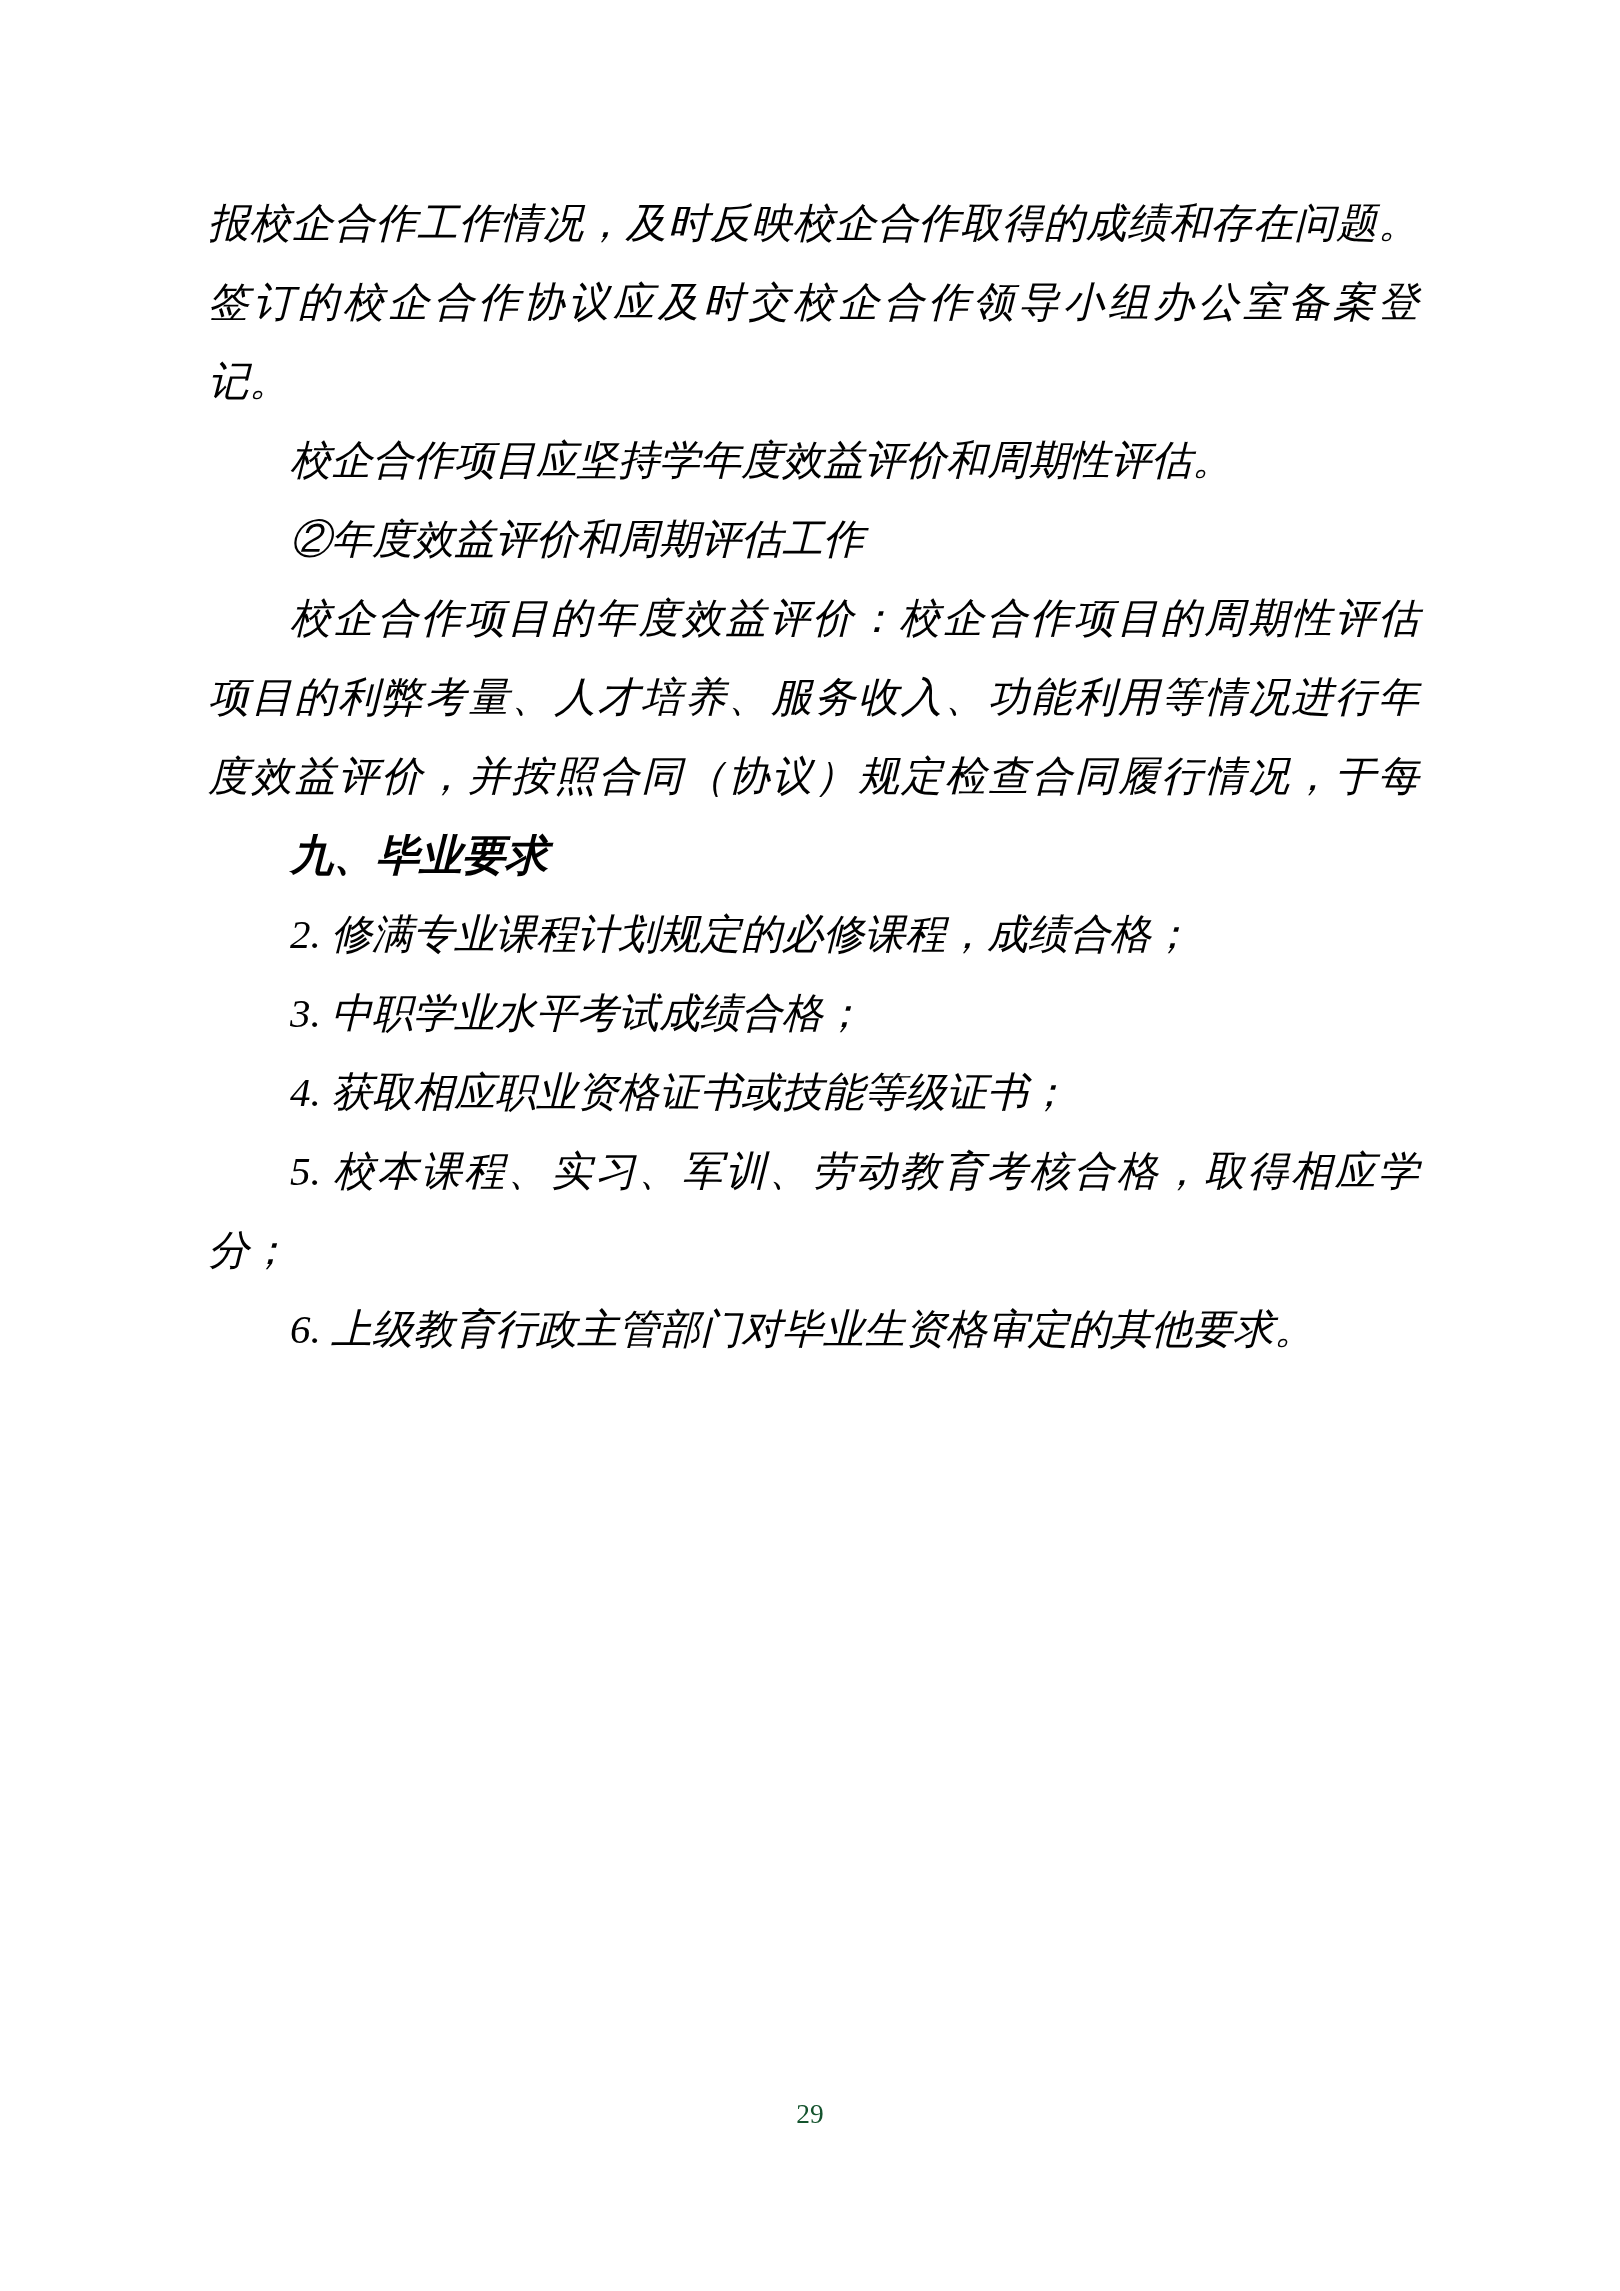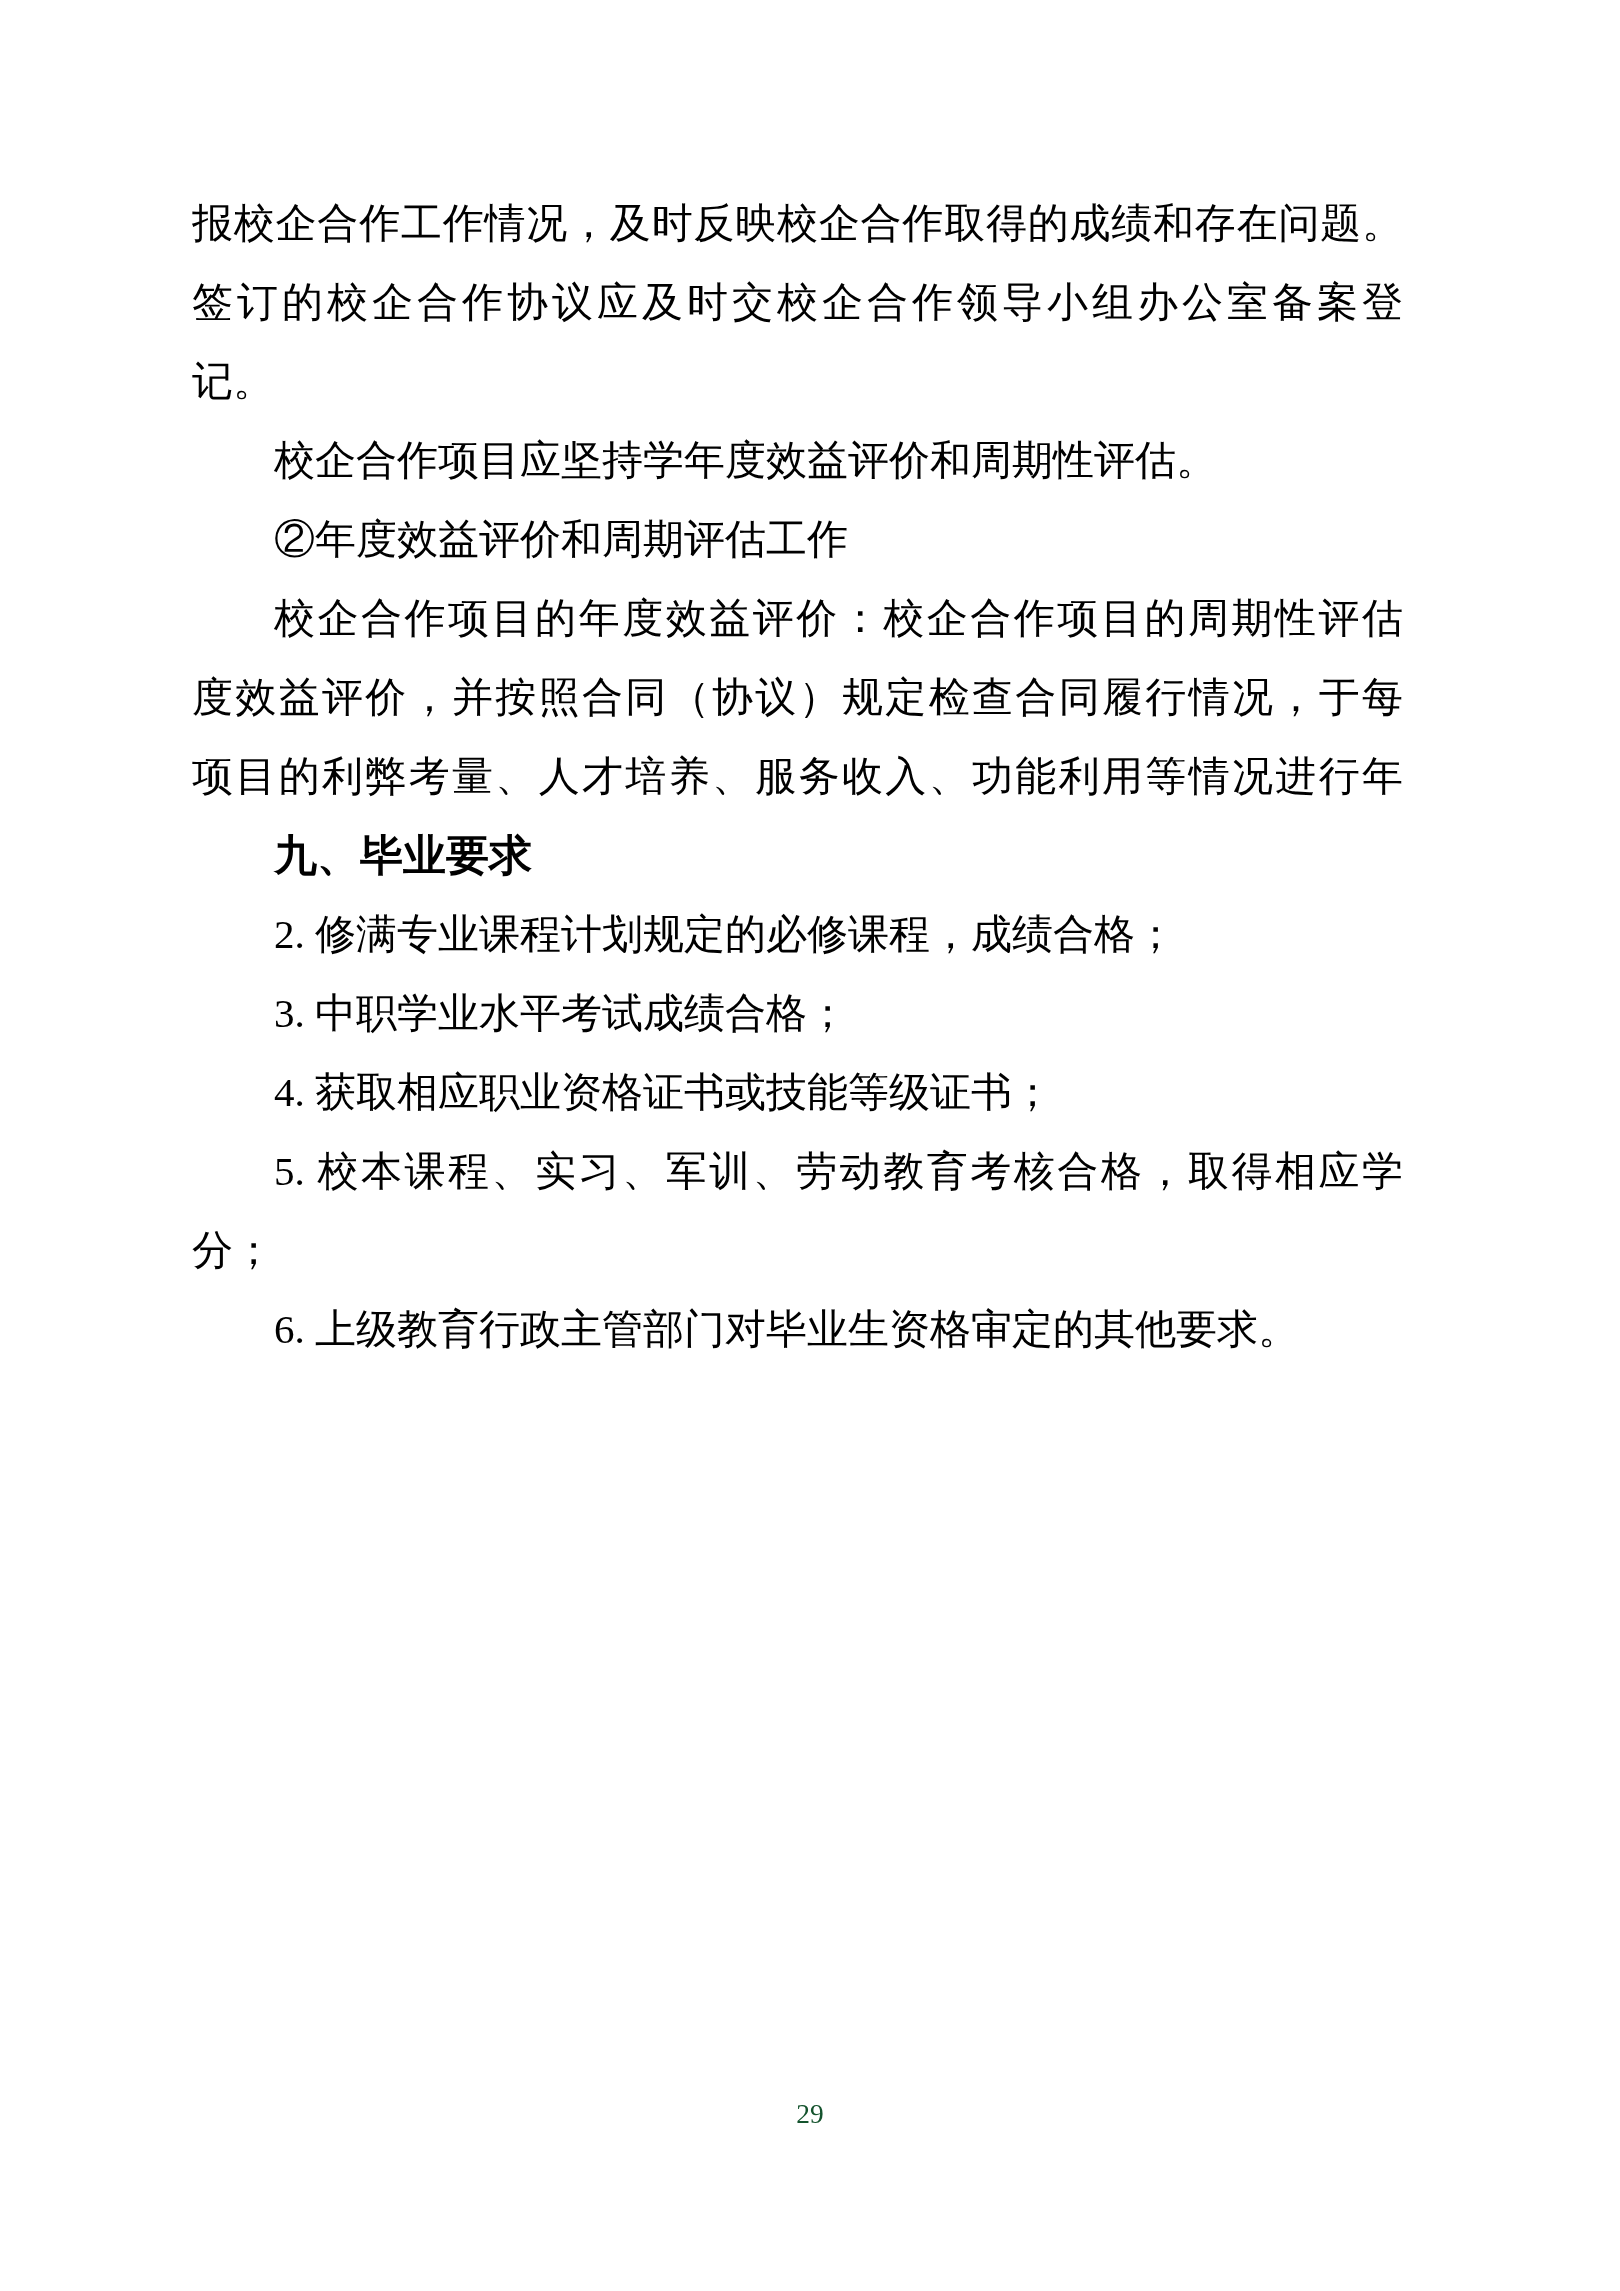--- a/index.html
+++ b/index.html
@@ -11,26 +11,27 @@
     position: relative;
     width: 1620px;
     height: 2292px;
     background: #ffffff;
     color: #000000;
     font-family: "Liberation Serif", serif;
     overflow: hidden;
   }
   .doc {
     position: absolute;
-    left: 192px;
+    left: 208px;
     top: 184px;
     width: 1211px;
     font-size: 41px;
     line-height: 79px;
     letter-spacing: 0;
+    font-style: italic;
   }
   .para {
     margin: 0;
     padding: 0;
   }
   .line {
     text-align: justify;
     text-align-last: justify;
     text-justify: inter-character;
   }
@@ -69,22 +70,22 @@
         <div class="line last">记。</div>
       </div>
       <div class="para body">
         <div class="line last indent">校企合作项目应坚持学年度效益评价和周期性评估。</div>
       </div>
       <div class="para body">
         <div class="line last indent">②年度效益评价和周期评估工作</div>
       </div>
       <div class="para body">
         <div class="line indent">校企合作项目的年度效益评价：校企合作项目的周期性评估</div>
+        <div class="line">项目的利弊考量、人才培养、服务收入、功能利用等情况进行年</div>
         <div class="line">度效益评价，并按照合同（协议）规定检查合同履行情况，于每</div>
-        <div class="line">项目的利弊考量、人才培养、服务收入、功能利用等情况进行年</div>
       </div>
       <div class="para heading">
         <div class="line last indent">九、毕业要求</div>
       </div>
       <div class="para body">
         <div class="line last indent">2. 修满专业课程计划规定的必修课程，成绩合格；</div>
       </div>
       <div class="para body">
         <div class="line last indent">3. 中职学业水平考试成绩合格；</div>
       </div>

